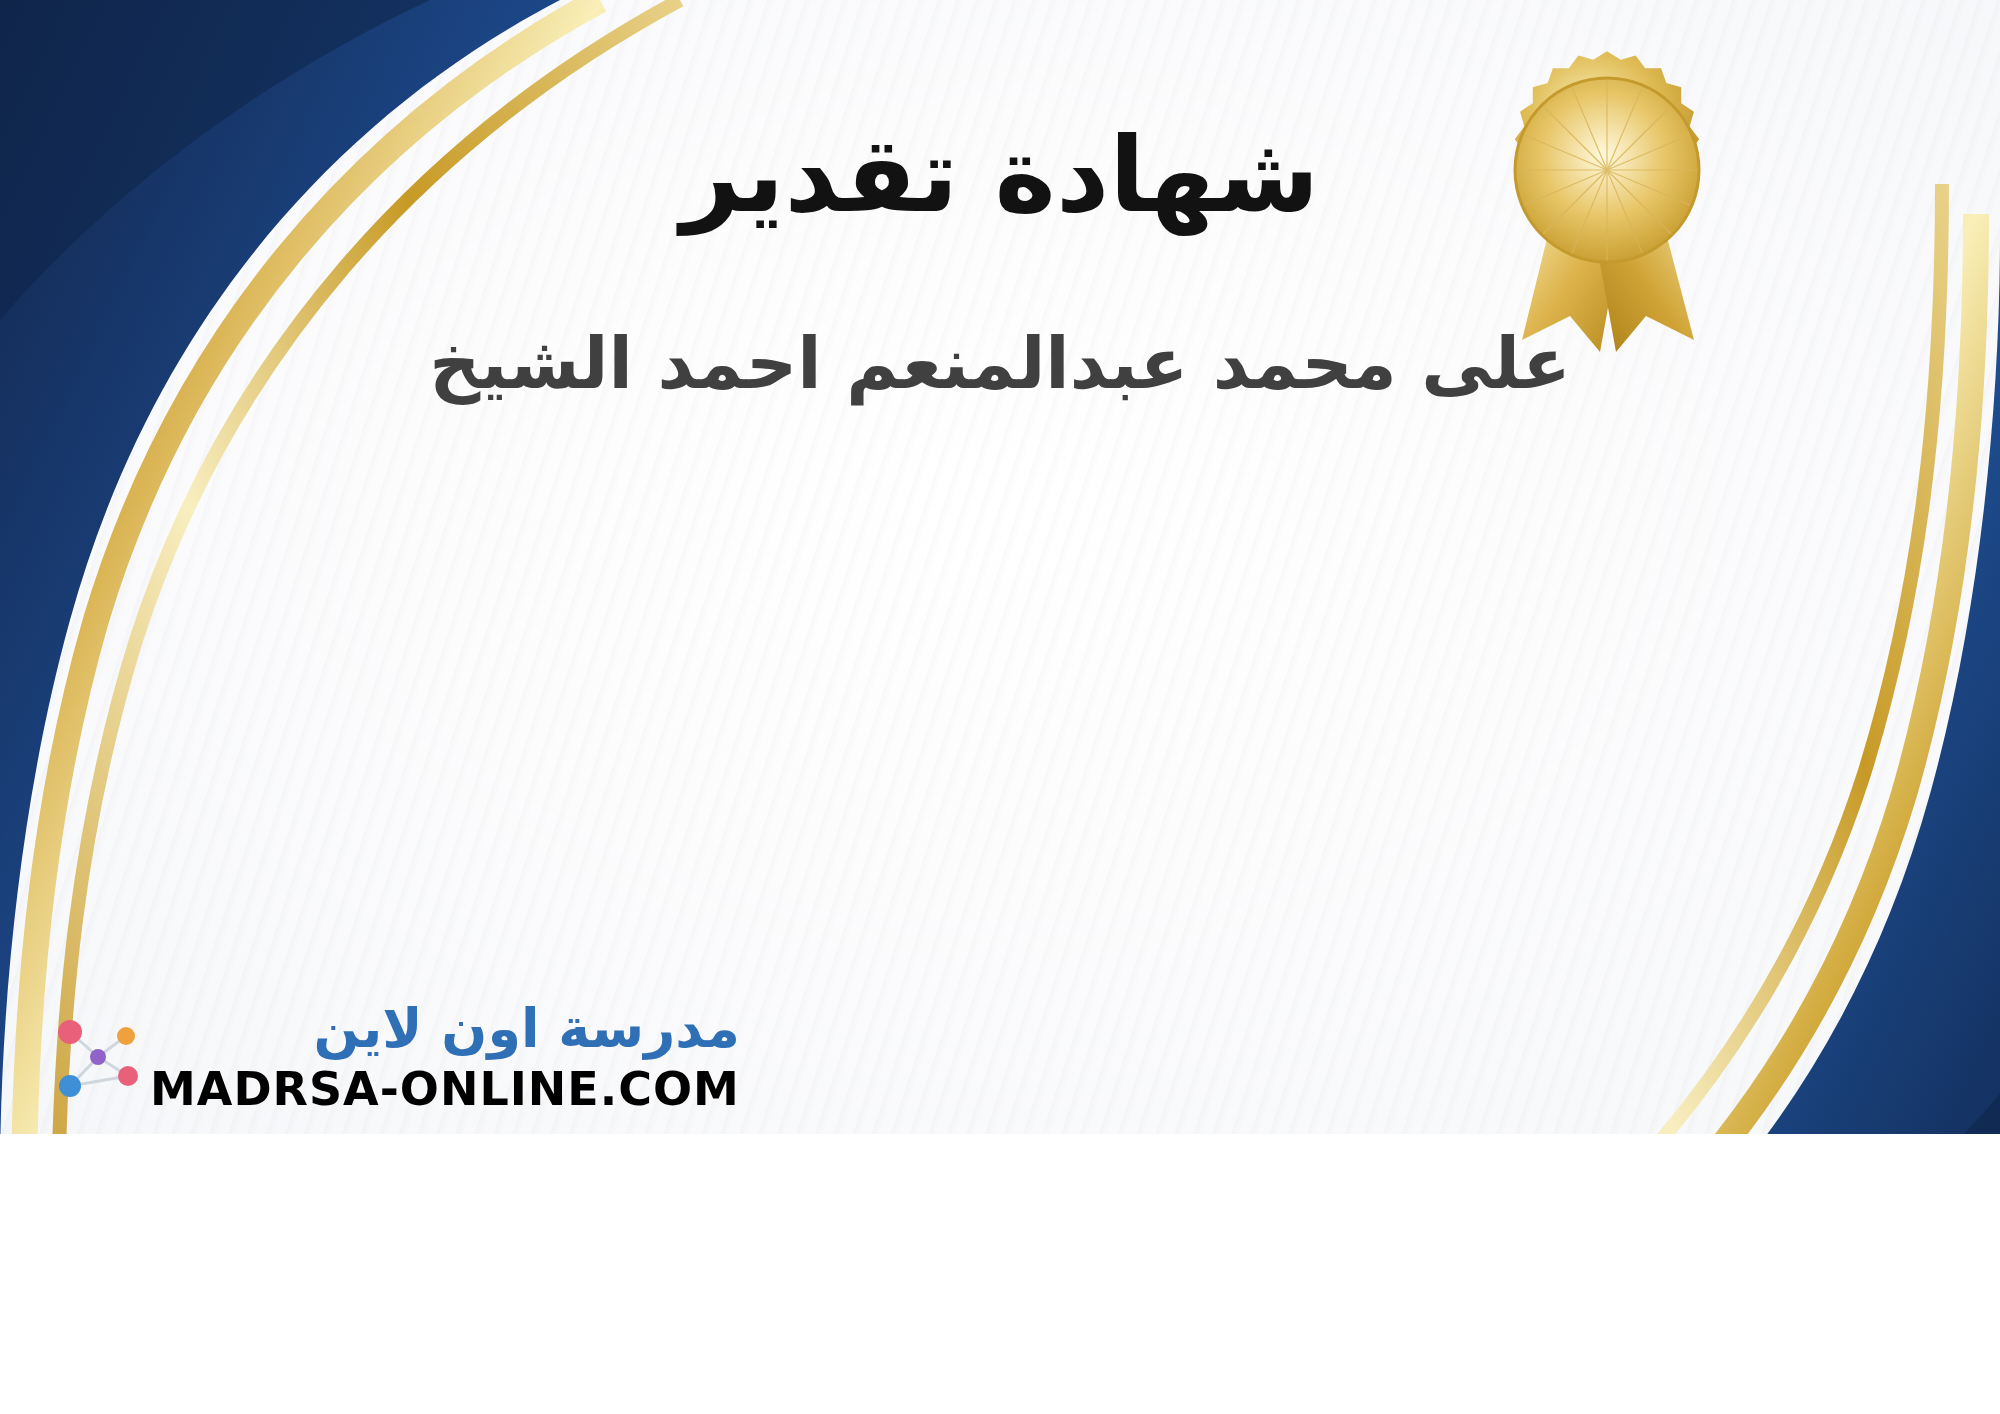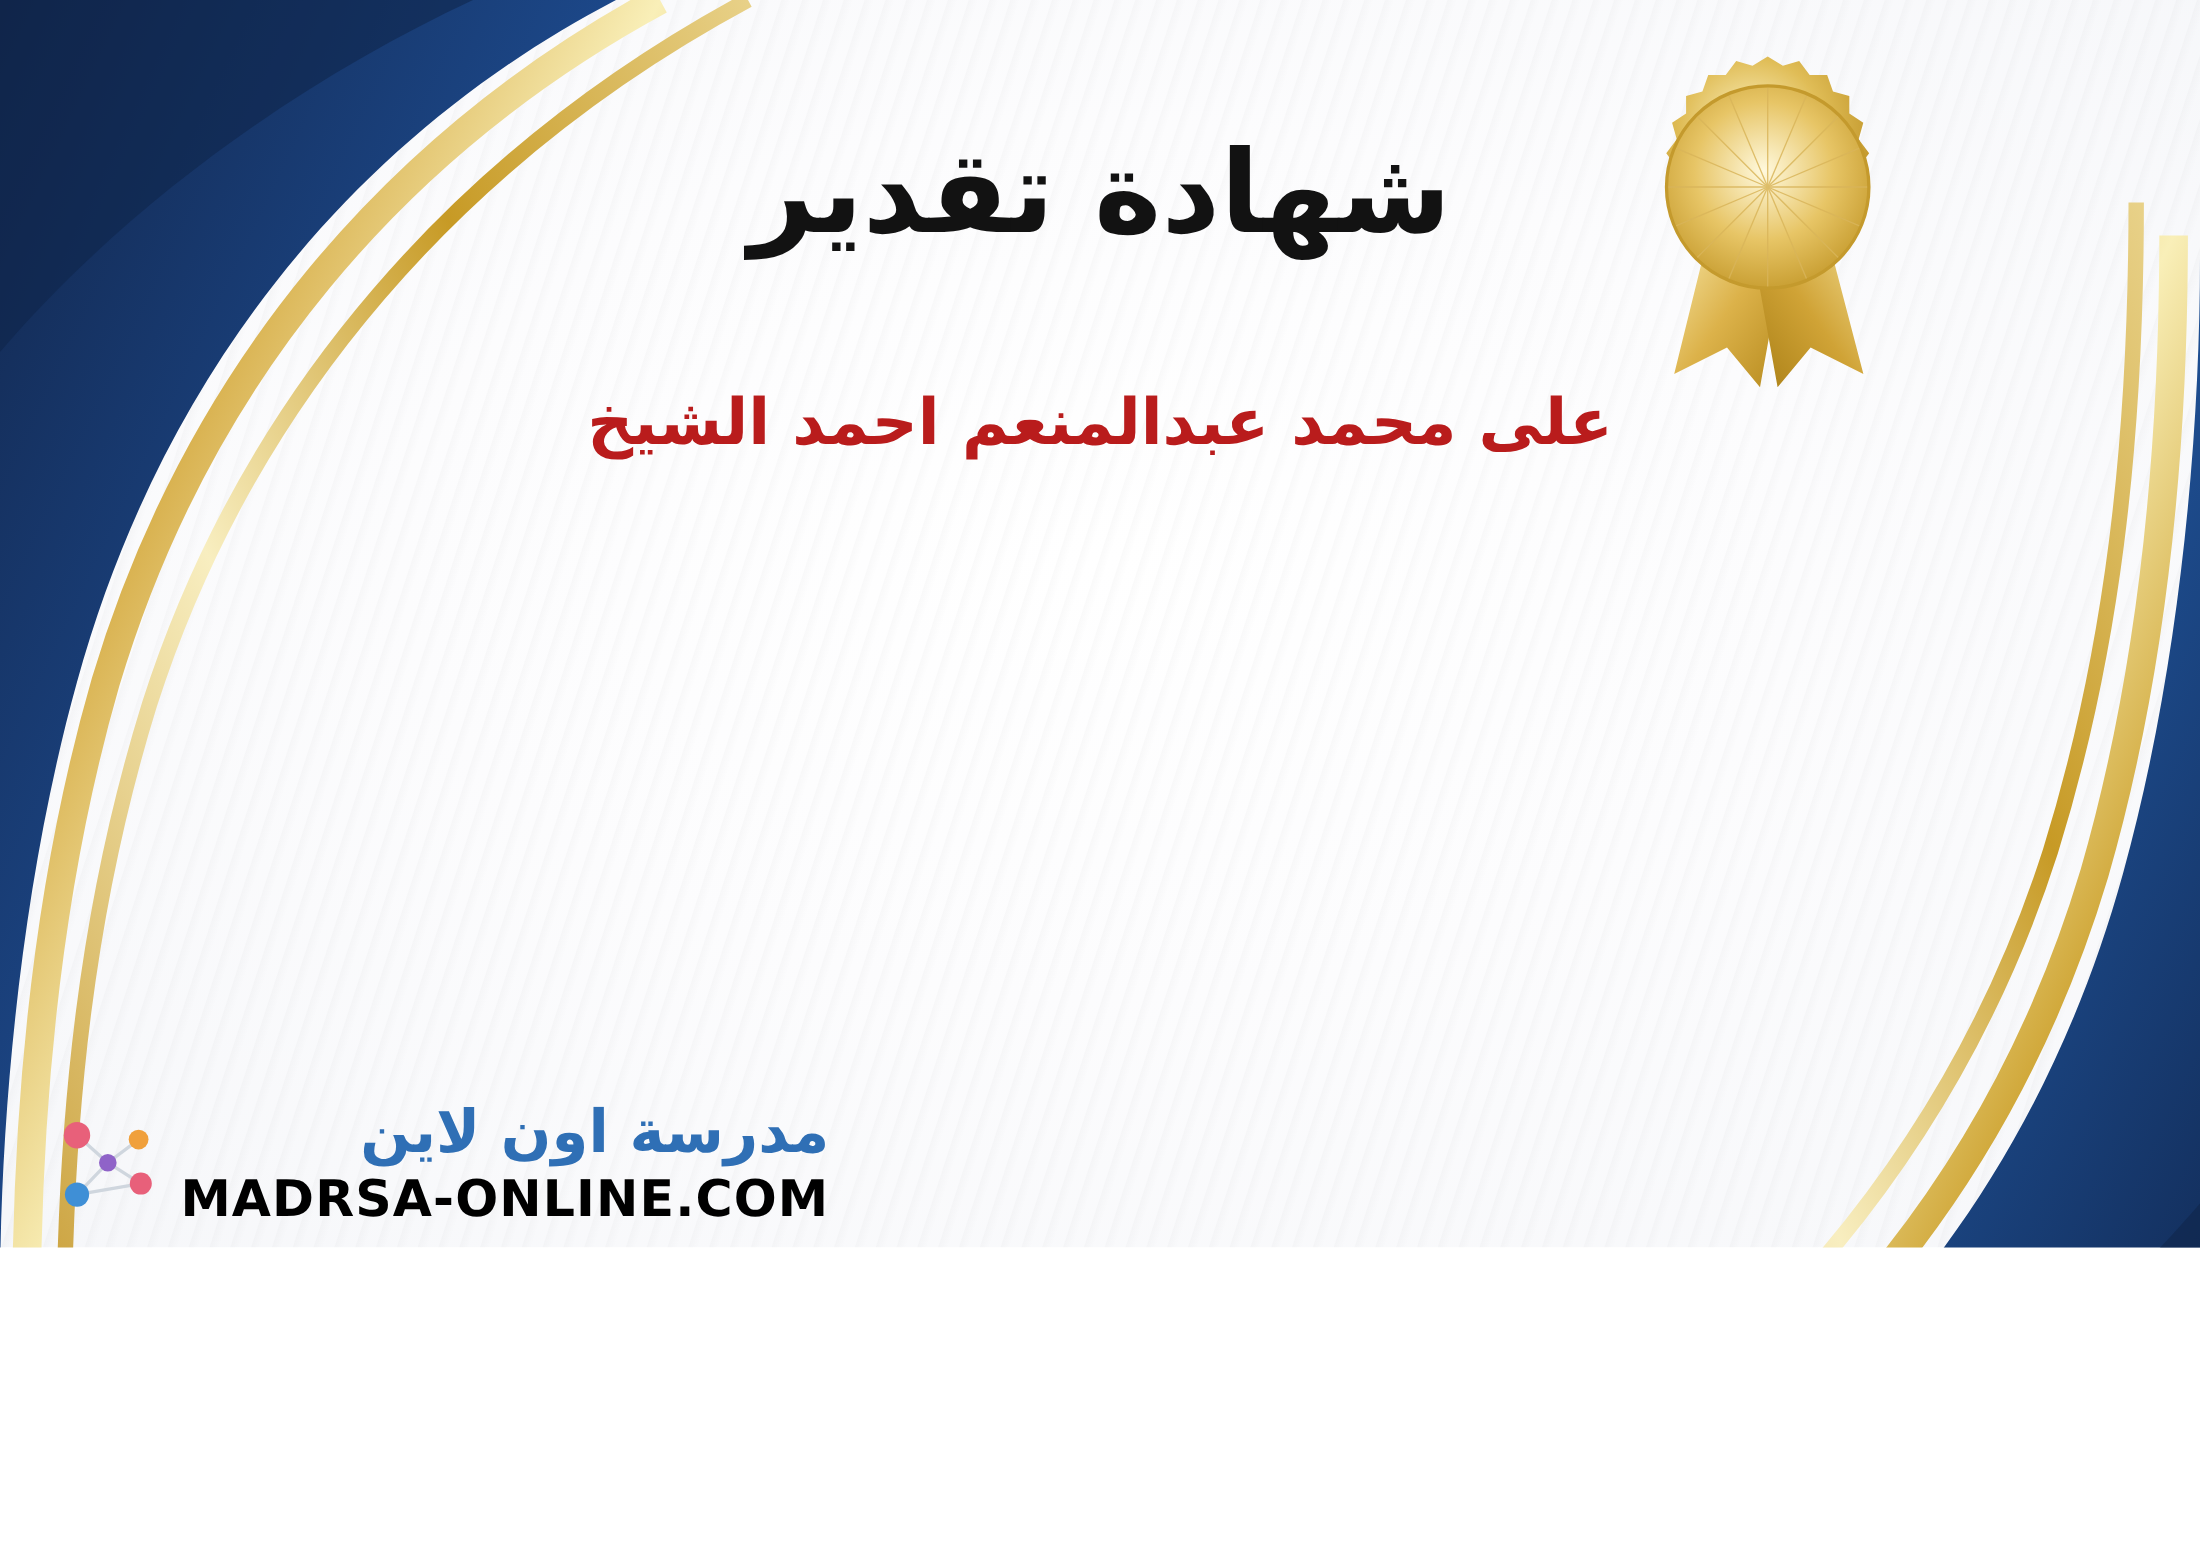--- a/index.html
+++ b/index.html
@@ -65,24 +65,24 @@
     margin-top: 118px;
     font-size: 104px;
     font-weight: 700;
     color: #121212;
     letter-spacing: 0px;
     line-height: 1.1;
     direction: rtl;
   }
 
   .recipient-name {
-    margin-top: 119px;
-    font-size: 58px;
-    font-weight: 700;
-    color: #b91c1c;
+    margin-top: 91px;
+    font-size: 71px;
+    font-weight: 700;
+    color: #404040;
     direction: rtl;
     line-height: 1.15;
     width: 1500px;
   }
 
   .body-text {
     margin-top: 95px;
     width: 1500px;
     font-size: 45px;
     font-weight: 500;
@@ -118,21 +118,20 @@
     height: 320px;
   }
 
   
   .brand {
     position: absolute;
     left: 40px;
     bottom: 22px;
     display: flex;
     align-items: center;
-    gap: 14px;
     direction: rtl;
   }
   .brand-text {
     display: flex;
     flex-direction: column;
     align-items: flex-start;
     line-height: 1;
   }
   .brand-ar {
     font-size: 54px;

